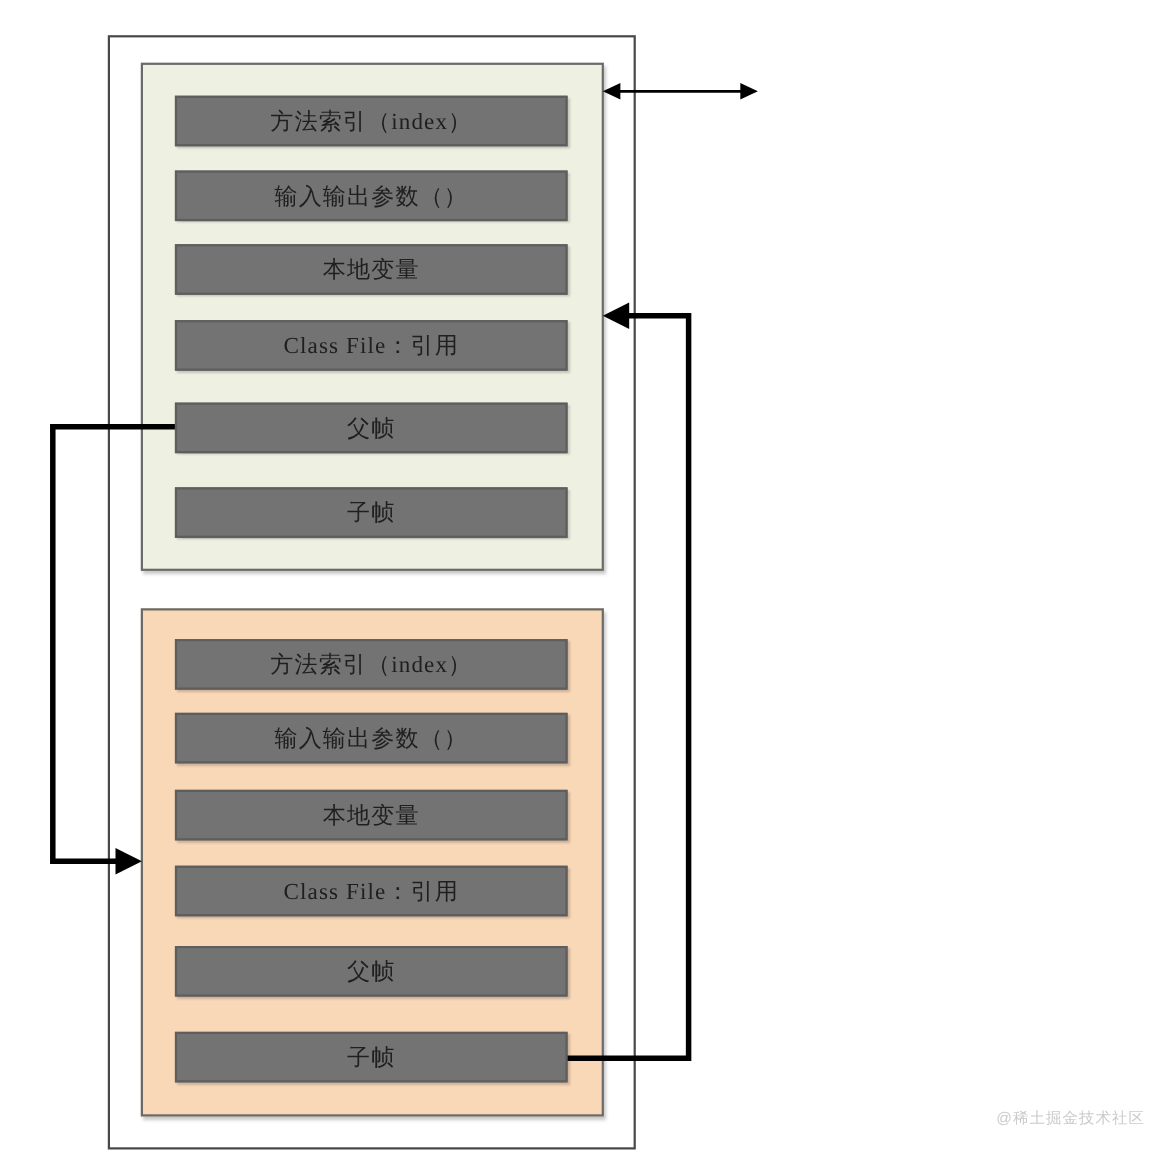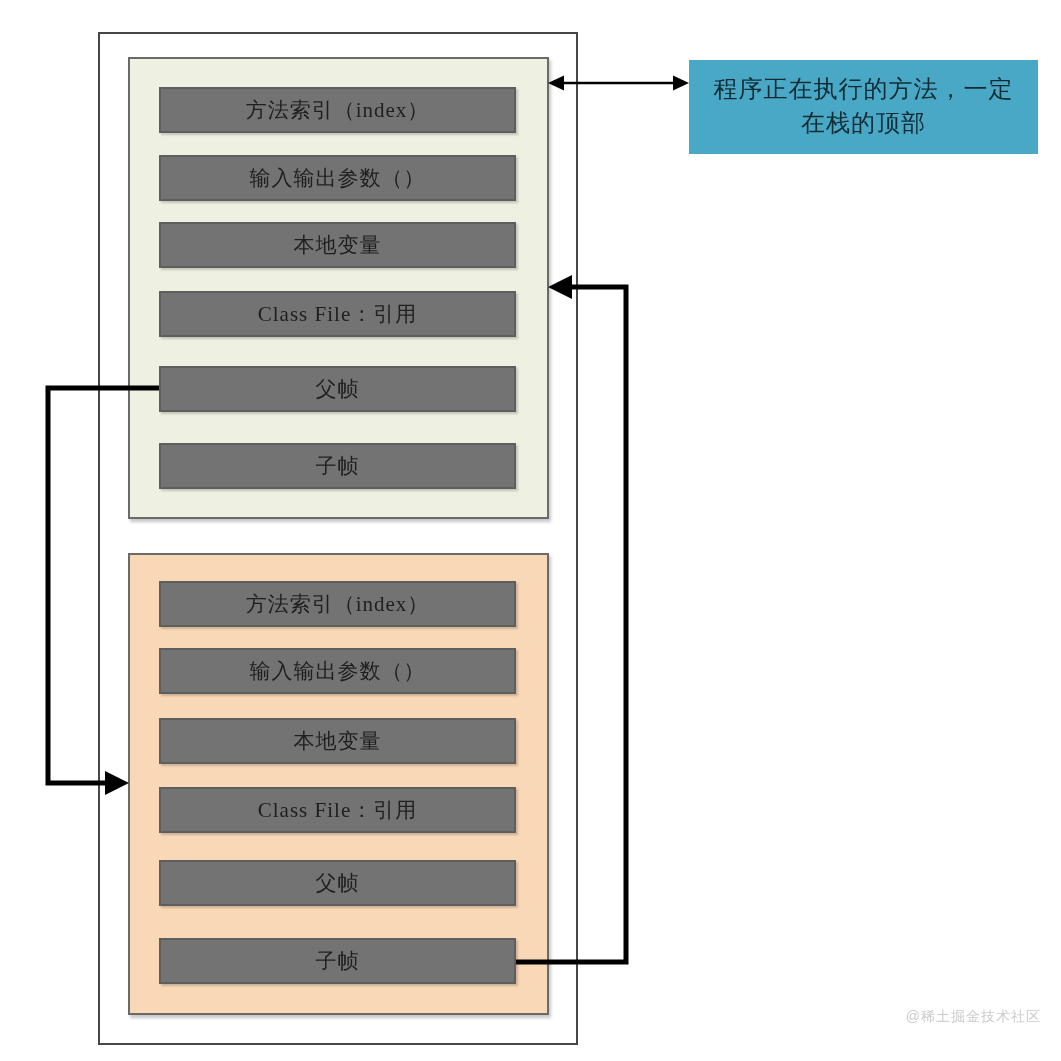--- a/index.html
+++ b/index.html
@@ -55,24 +55,20 @@
 
   <div class="frame orange">
     <div class="slot" style="top:26px">方法索引（index）</div>
     <div class="slot" style="top:93px">输入输出参数（）</div>
     <div class="slot" style="top:163px">本地变量</div>
     <div class="slot" style="top:232px">Class File：引用</div>
     <div class="slot" style="top:305px">父帧</div>
     <div class="slot" style="top:383px">子帧</div>
   </div>
 
-  <div class="annotation">
-    <span>程序正在执行的方法，一定</span>
-    <span>在栈的顶部</span>
-  </div>
 
   <svg class="arrow-layer" viewBox="0 0 1061 1061" xmlns="http://www.w3.org/2000/svg">
 
     <g>
       <line x1="559" y1="83" x2="678" y2="83" stroke="#000000" stroke-width="2.5"></line>
       <polygon points="548,83 564,75.5 564,90.5" fill="#000000"></polygon>
       <polygon points="689,83 673,75.5 673,90.5" fill="#000000"></polygon>
     </g>
 
     <g>

